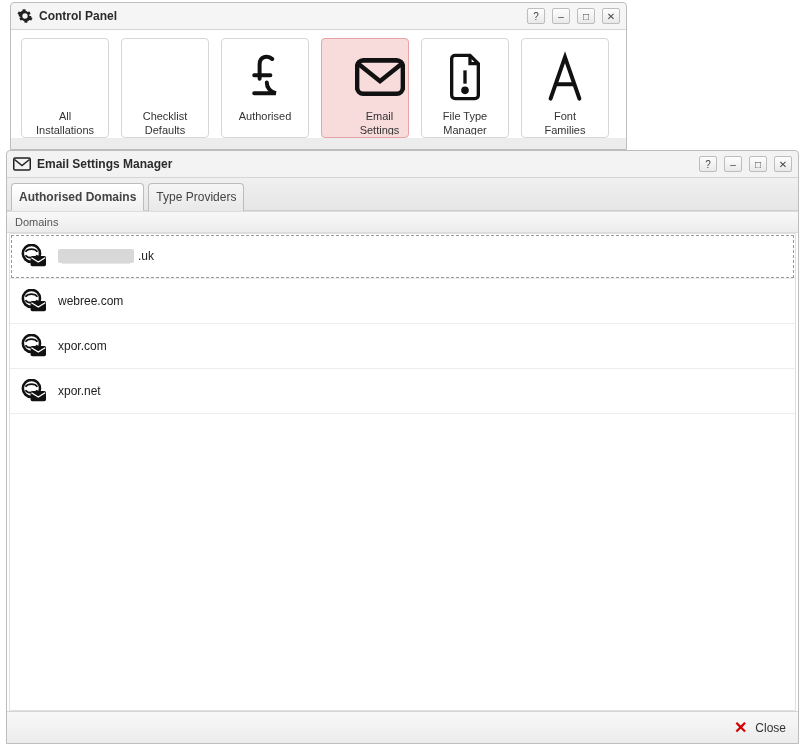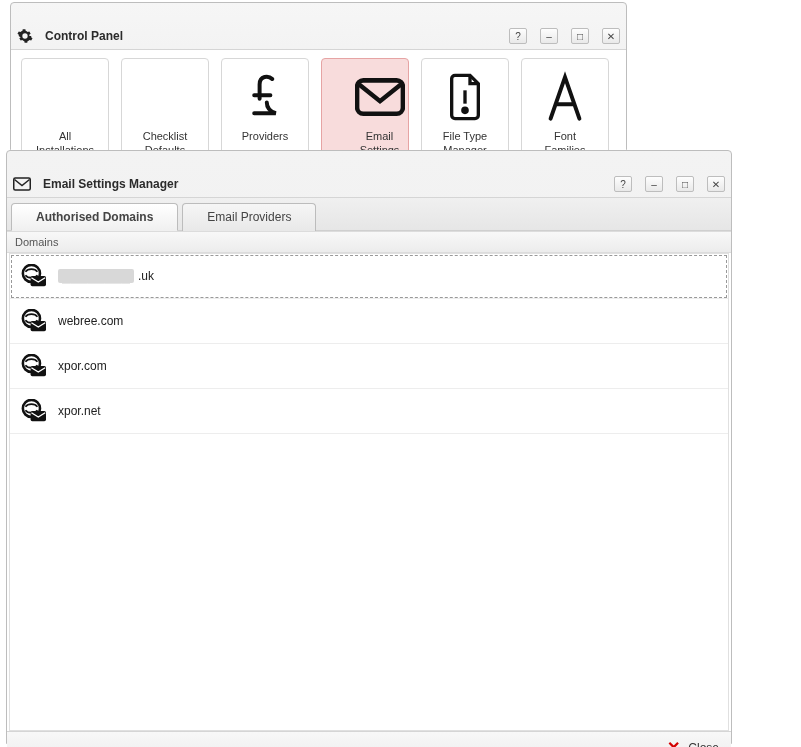--- a/index.html
+++ b/index.html
@@ -17,22 +17,21 @@
     border: 1px solid #bdbdbd;
     border-radius: 4px 4px 0 0;
     background: linear-gradient(#f6f6f6,#ececec);
     box-shadow: 0 0 0 rgba(0,0,0,0);
   }
   .titlebar {
     height: 26px;
     display: flex;
     align-items: center;
     padding: 0 6px;
-    gap: 12px;
-    margin-top: 20px;
+    gap: 6px;
   }
   .titlebar .title {
     font-size: 12px;
     font-weight: bold;
     color: #2b2b2b;
   }
   .titlebar .spacer { flex: 1; }
   .winbtn {
     width: 18px; height: 16px;
     border: 1px solid #bdbdbd;
@@ -90,21 +89,21 @@
     flex-direction: column;
     height: calc(100% - 26px);
   }
   .tabbar {
     display: flex;
     padding: 4px 4px 0 4px;
     background: linear-gradient(#f0f0f0,#e6e6e6);
     border-bottom: 1px solid #cfcfcf;
   }
   .tab {
-    padding: 6px 24px;
+    padding: 6px 7px;
     font-size: 12px;
     color: #444;
     border: 1px solid #bcbcbc;
     border-bottom: none;
     border-radius: 4px 4px 0 0;
     background: linear-gradient(#f6f6f6,#e8e8e8);
     margin-right: 4px;
     cursor: pointer;
     position: relative;
     top: 1px;
@@ -197,21 +196,21 @@
         <div class="ticon"></div>
         <div class="tlabel">Checklist
 Defaults</div>
       </div>
       <div class="tile">
         <div class="ticon">
           <svg width="44" height="54" viewBox="0 0 24 30" fill="none" stroke="#111" stroke-width="2.2" stroke-linecap="round">
             <path d="M16 5c-2-2-7-2-7 3v8M6 14h9M6 24h12c-3-1-5-3-5-6"></path>
           </svg>
         </div>
-        <div class="tlabel">Providers</div>
+        <div class="tlabel">Authorised</div>
       </div>
       <div class="tile selected">
         <div class="ticon">
           <svg width="50" height="40" viewBox="0 0 24 18" fill="none" stroke="#111" stroke-width="2.2">
             <rect x="1" y="1" width="22" height="16" rx="3"></rect>
             <path d="M2 3l10 8 10-8"></path>
           </svg>
         </div>
         <div class="tlabel">Email
 Settings</div>
@@ -233,39 +232,39 @@
           <svg width="44" height="54" viewBox="0 0 24 30" fill="none" stroke="#111" stroke-width="2.2" stroke-linecap="round">
             <path d="M4 27L12 4l8 23M7 19h10"></path>
           </svg>
         </div>
         <div class="tlabel">Font
 Families</div>
       </div>
     </div>
 </div>
 
-<div class="window" style="left:6px; top:150px; width:726px; height:594px; background:linear-gradient(#f3f3f3,#eaeaea);">
+<div class="window" style="left:6px; top:150px; width:793px; height:594px; background:linear-gradient(#f3f3f3,#eaeaea);">
   <div class="titlebar">
     <span>
       <svg class="envelope-svg" width="18" height="14" viewBox="0 0 24 18" fill="none" stroke="#222" stroke-width="2">
           <rect x="1" y="1" width="22" height="16" rx="2"></rect>
           <path d="M2 3l10 8 10-8"></path>
         </svg>
     </span>
     <span class="title">Email Settings Manager</span>
     <span class="spacer"></span>
     <span class="winbtn">?</span>
     <span class="winbtn">–</span>
     <span class="winbtn">□</span>
     <span class="winbtn">✕</span>
   </div>
   <div class="esm-body">
     <div class="tabbar" id="tabbar">
         <div class="tab active">Authorised Domains</div>
-        <div class="tab">Email Providers</div>
+        <div class="tab">Type Providers</div>
       </div>
     <div class="colhdr">Domains</div>
     <div class="grid" id="grid-rows">
         <div class="row selected redacted">
           <span class="ricon">
             <svg width="28" height="24" viewBox="0 0 32 28" fill="#111">
               <circle cx="13" cy="11" r="10" fill="none" stroke="#111" stroke-width="3"></circle>
               <path d="M6 9c3-4 11-4 14 0M6 13c3 4 11 4 14 0" fill="none" stroke="#111" stroke-width="2"></path>
               <rect x="12" y="14" width="18" height="12" rx="2" fill="#111"></rect>
               <path d="M13 16l8 5 8-5" fill="none" stroke="#fff" stroke-width="1.6"></path>

